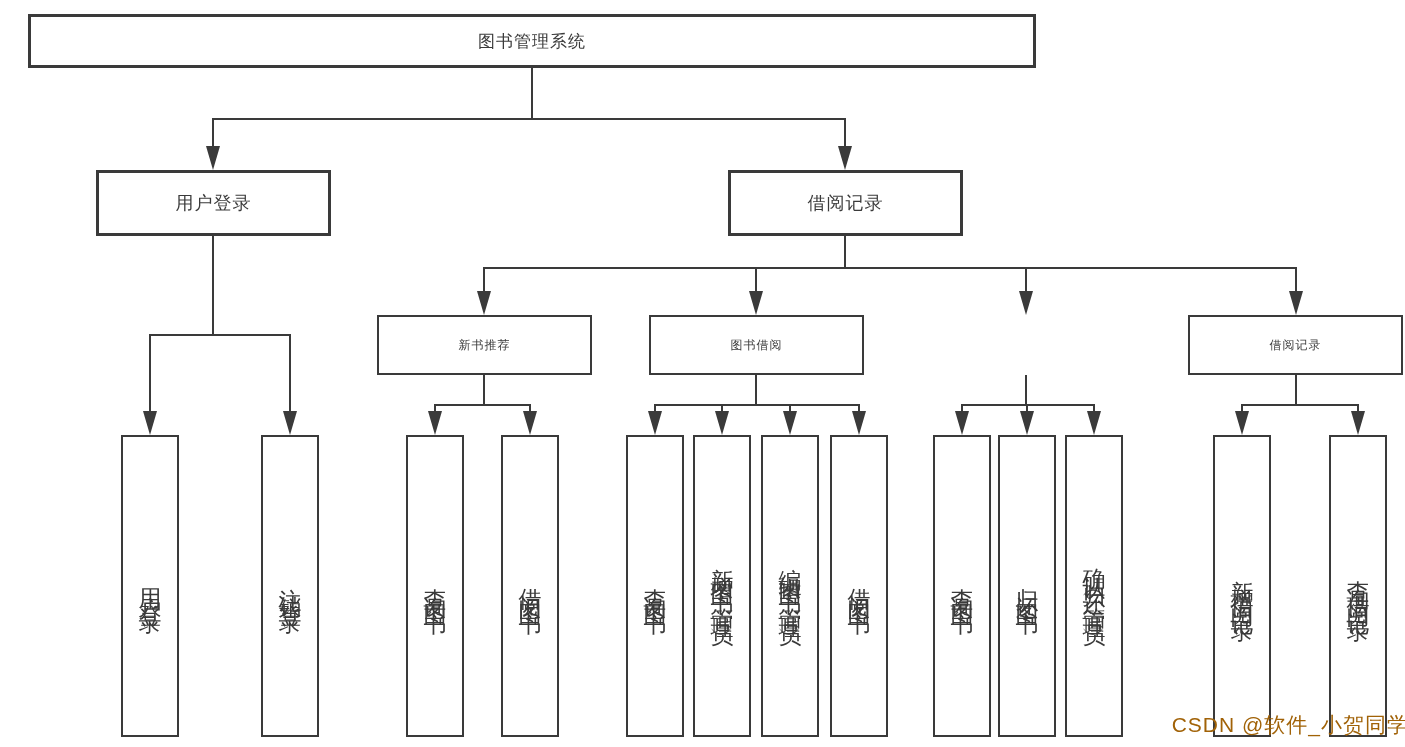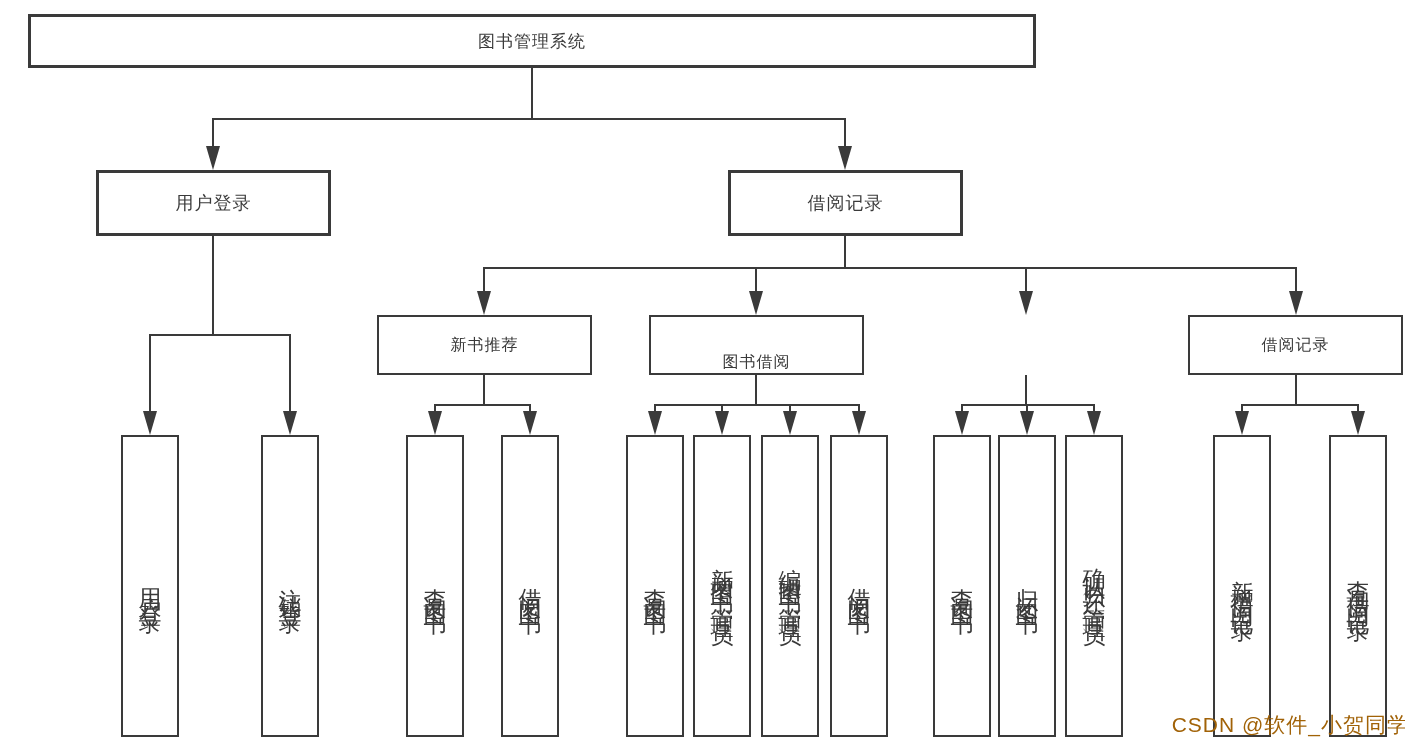--- a/index.html
+++ b/index.html
@@ -12,21 +12,21 @@
   svg.connectors{position:absolute;left:0;top:0;width:1405px;height:747px;}
   svg.connectors line{stroke:#3a3a3a;stroke-width:2;}
   svg.connectors polygon{fill:#3a3a3a;stroke:none;}
   .node{
     position:absolute;background:#ffffff;border:3px solid #3a3a3a;
     display:flex;align-items:center;justify-content:center;
     box-sizing:border-box;
   }
   .node.root{left:12px;top:14px;width:1008px;height:54px;font-size:17px;letter-spacing:1px;}
   .node.lvl2{top:170px;width:235px;height:66px;font-size:18px;letter-spacing:1px;}
-  .node.lvl3{top:315px;width:215px;height:60px;font-size:16px;letter-spacing:1px;border-width:2.5px;}
+  .node.lvl3{top:315px;width:215px;height:60px;font-size:12px;letter-spacing:1px;border-width:2.5px;}
   .node.leaf{
     top:435px;width:58px;height:302px;border-width:2.5px;
     font-size:23px;
   }
   .vtext{
     writing-mode:vertical-rl;text-orientation:mixed;
     letter-spacing:8px;line-height:1;white-space:nowrap;
   }
   .watermark{
     position:absolute;right:12px;bottom:8px;
@@ -107,21 +107,21 @@
   <div class="node lvl2" style="left:80px;">
     <span>用户登录</span>
   </div>
   <div class="node lvl2" style="left:712px;">
     <span>借阅记录</span>
   </div>
 
   <div class="node lvl3" style="left:361px;">
     <span>新书推荐</span>
   </div>
-  <div class="node lvl3" style="left:633px;align-items:flex-end;">
+  <div class="node lvl3" style="left:633px;">
     <span>图书借阅</span>
   </div>
   <div class="node lvl3" style="left:1172px;">
     <span>借阅记录</span>
   </div>
 
   <div class="node leaf" style="left:105px;">
     <span class="vtext">用户登录</span>
   </div>
   <div class="node leaf" style="left:245px;">

